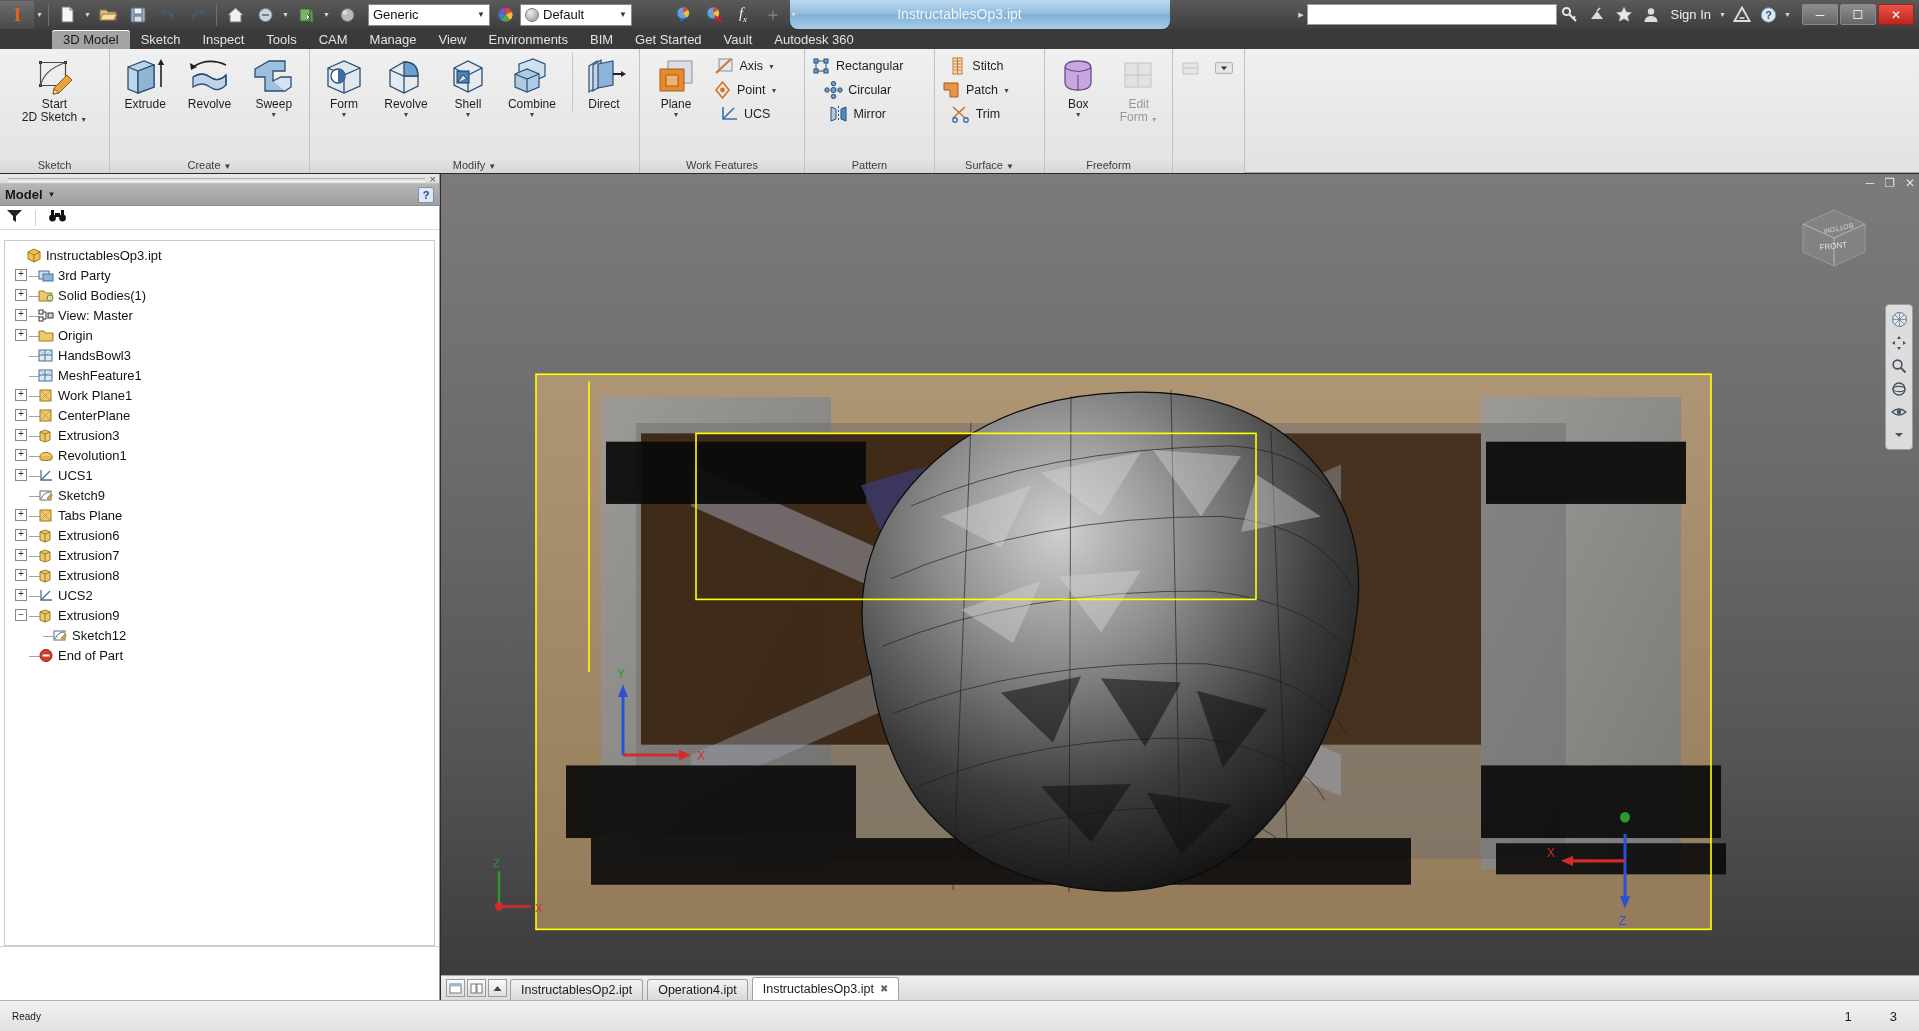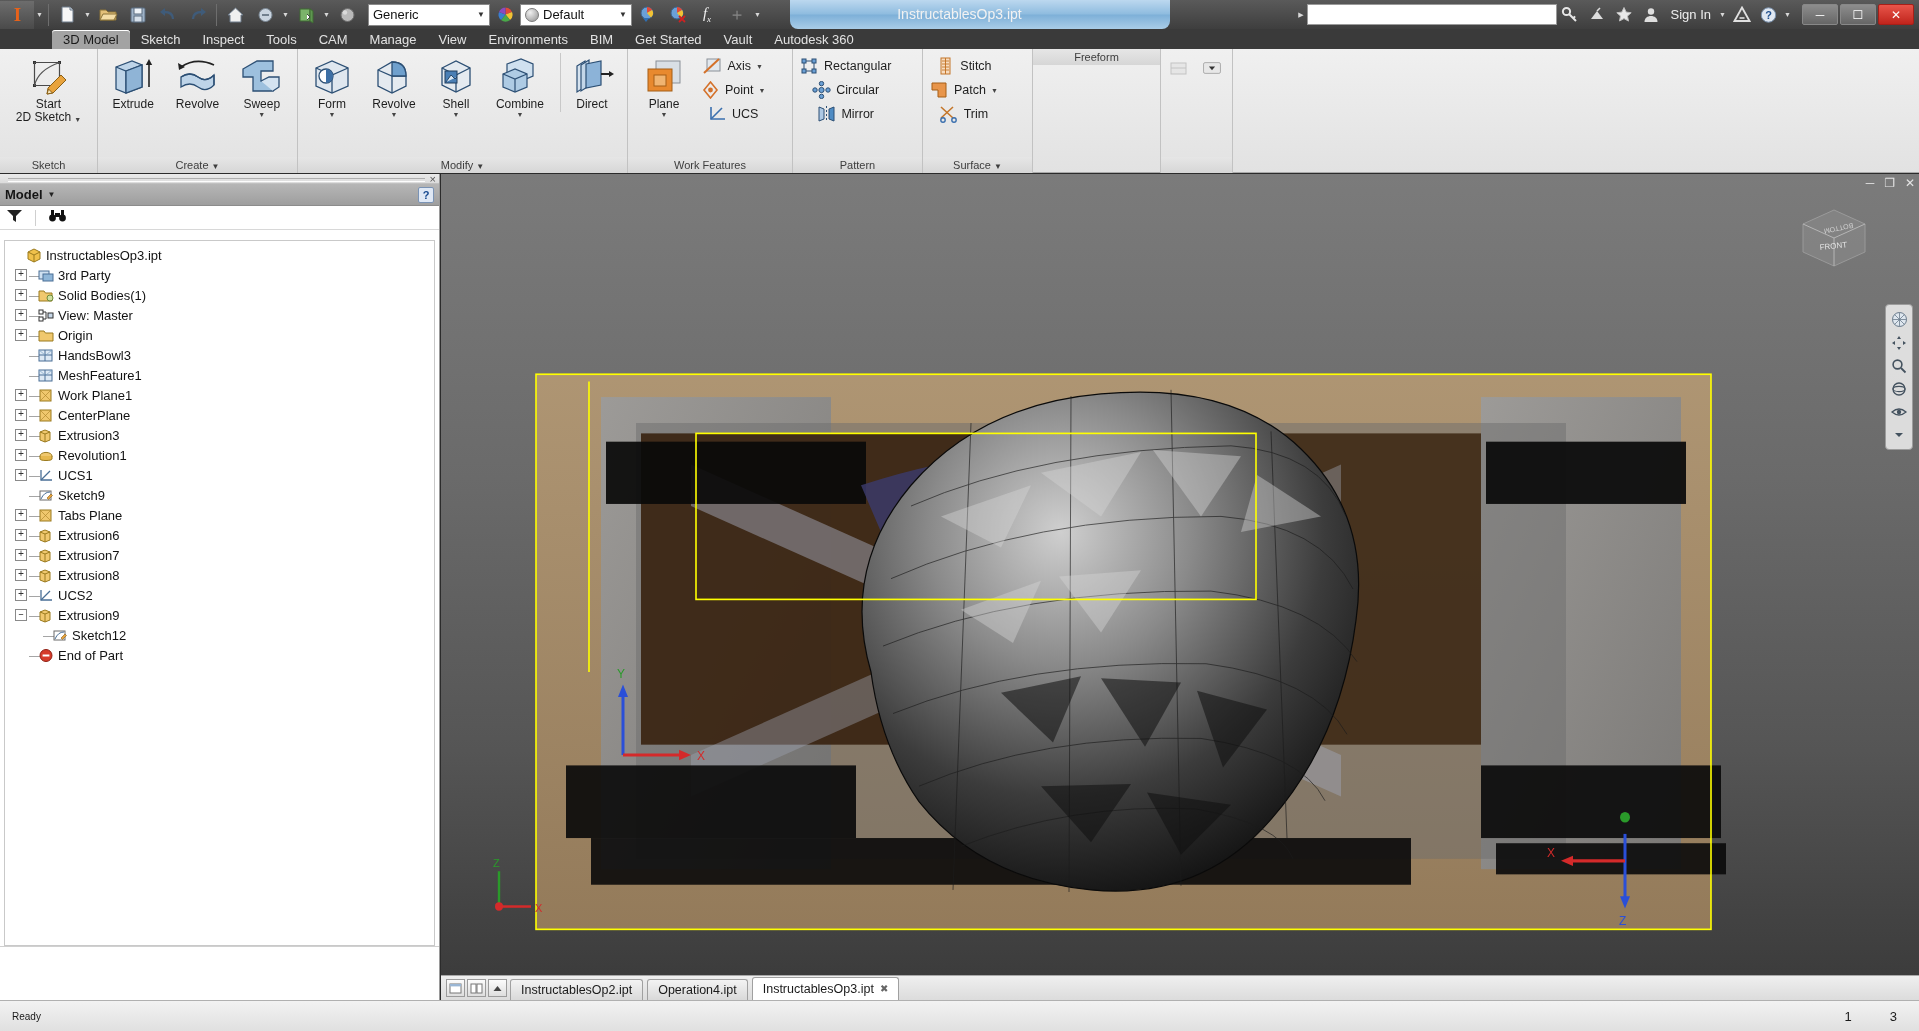--- a/index.html
+++ b/index.html
@@ -218,21 +218,21 @@
       <path d="M9.5 9.5 L5 15 A7 7 0 0 1 3 7z" fill="#3a7fd0"></path>
       <path d="M9.5 9.5 L3 7 A7 7 0 0 1 9.5 2.5z" fill="#8a4ac0"></path>
     </svg>
   </div>
   <div class="combo" style="width:112px;position:relative;z-index:2;">
     <span style="width:14px;height:14px;border-radius:50%;background:radial-gradient(circle at 35% 30%,#f0f0f0,#909090);border:1px solid #7a7a7a;margin-right:4px;"></span>
     <span class="cv">Default</span>
     <span class="ca">▼</span>
   </div>
 
-  <div style="display:flex;align-items:center;position:relative;z-index:2;">
+  <div style="display:flex;align-items:center;position:relative;z-index:2;padding-left:36px;">
     <div class="qat-btn">
       <svg width="19" height="19" viewBox="0 0 19 19">
           <circle cx="9" cy="8" r="6" fill="#6aa0d8" stroke="#3a6390"></circle>
           <path d="M9 8 L9 2 A6 6 0 0 1 14.2 5z" fill="#e04a3a"></path>
           <path d="M9 8 L14.2 5 A6 6 0 0 1 13 12.5z" fill="#f2c233"></path>
           <path d="M5 13l3 4 3-4z" fill="#2d6fb5"></path>
         </svg>
     </div>
     <div class="qat-btn">
       <svg width="19" height="19" viewBox="0 0 19 19">
@@ -312,21 +312,21 @@
   <div class="rtab">View</div>
   <div class="rtab">Environments</div>
   <div class="rtab">BIM</div>
   <div class="rtab">Get Started</div>
   <div class="rtab">Vault</div>
   <div class="rtab">Autodesk 360</div>
 </div>
 
 <div id="ribbon">
 
-  <div class="panel" style="width:98px;">
+  <div class="panel" style="width:110px;">
     <div class="panel-body" style="justify-content:center;">
       <div class="big" style="width:92px;">
         <div class="gi">
           <svg width="42" height="40" viewBox="0 0 42 40">
             <rect x="5" y="5" width="3" height="3" fill="#333"></rect>
               <rect x="30" y="5" width="3" height="3" fill="#333"></rect>
             <rect x="5" y="28" width="3" height="3" fill="#333"></rect>
             <path d="M6.5 6.5h25v23h-25z" fill="none" stroke="#4a4a4a" stroke-width="1.2"></path>
             <path d="M6.5 29.5 Q10 14 31.5 6.5" fill="none" stroke="#555" stroke-width="1.2"></path>
             <path d="M20 32 L33 19 l5 5 L25 37 l-6 1z" fill="#e8a33d" stroke="#8a5f16"></path>
@@ -578,20 +578,46 @@
         </div>
       </div>
     </div>
     <div class="panel-label">
       <span>Surface</span>
       <span style="font-size:8px;">▼</span>
     </div>
   </div>
 
   <div class="panel" style="width:128px;">
+    <div class="panel-body" style="justify-content:space-around;">
+      <div class="big">
+        <div class="gi">
+          <svg width="42" height="40" viewBox="0 0 42 40">
+            <path d="M8 12 Q8 5 21 5 Q34 5 34 12 L34 26 Q34 34 21 34 Q8 34 8 26z" fill="#c6a8de" stroke="#6b4a90" stroke-width="1.3"></path>
+            <path d="M8 12 Q21 19 34 12" fill="none" stroke="#6b4a90" stroke-width="1.1"></path>
+            <path d="M21 19 L21 34" fill="none" stroke="#6b4a90" stroke-width="1.1"></path>
+          </svg>
+        </div>
+        <div class="lbl">Box</div>
+        <div class="car">▼</div>
+      </div>
+      <div class="big disabled">
+        <div class="gi">
+          <svg width="42" height="40" viewBox="0 0 42 40">
+            <rect x="7" y="7" width="26" height="24" fill="#d5d5d5" stroke="#8a8a8a"></rect>
+            <path d="M7 19h26M20 7v24" stroke="#8a8a8a"></path>
+          </svg>
+        </div>
+        <div class="lbl">Edit</div>
+        <div style="display:flex;align-items:flex-end;gap:3px;">
+          <span class="lbl">Form</span>
+          <span class="car">▼</span>
+        </div>
+      </div>
+    </div>
     <div class="panel-label">Freeform</div>
   </div>
 
   <div class="panel" style="width:72px;">
     <div class="panel-body" style="justify-content:space-around;align-items:flex-start;padding-top:6px;">
       <div class="small disabled" style="height:26px;">
         <span class="gi">
           <svg width="20" height="19" viewBox="0 0 20 19">
               <rect x="2" y="4" width="15" height="11" fill="#dcdcdc" stroke="#8a8a8a"></rect>
               <path d="M2 9h15" stroke="#8a8a8a"></path>

